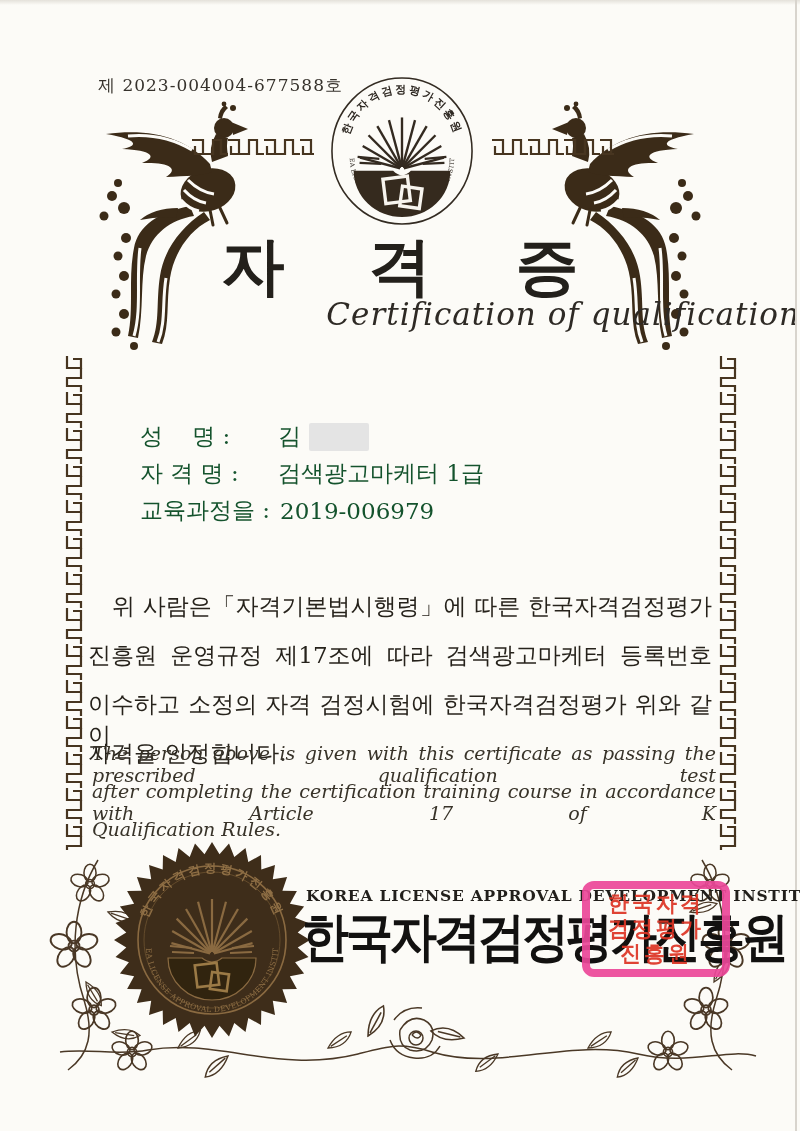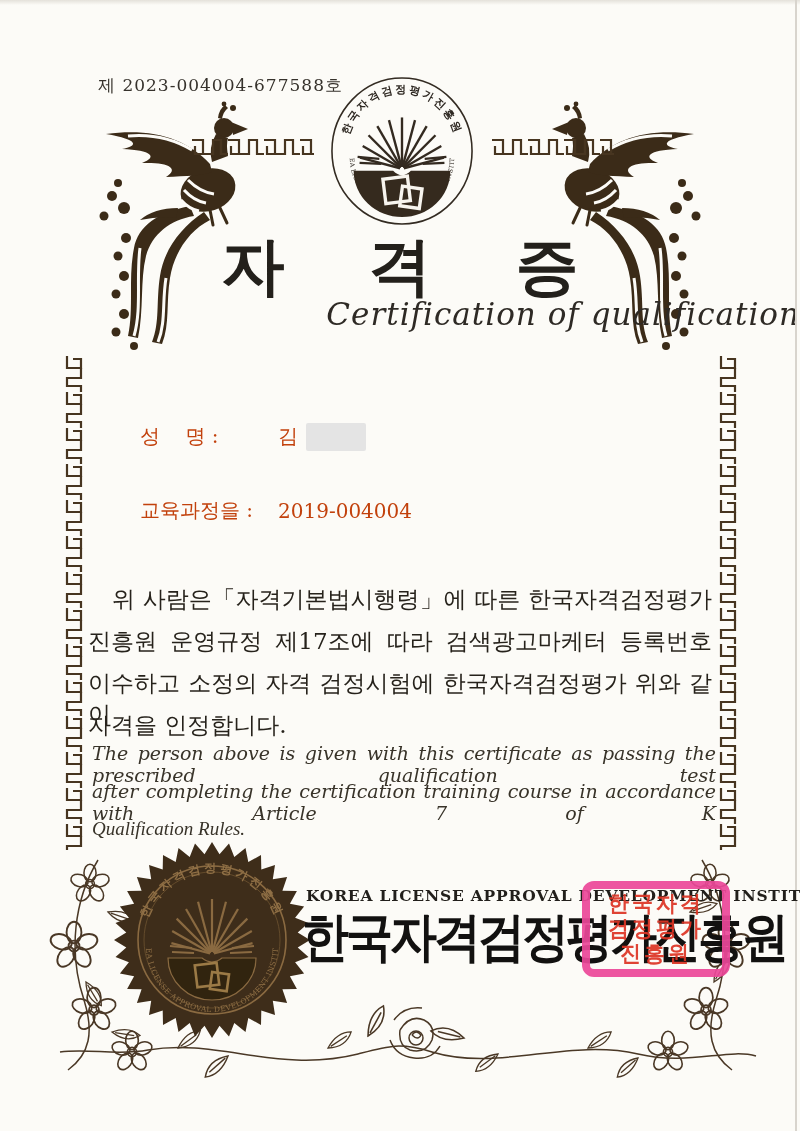--- a/index.html
+++ b/index.html
@@ -24,36 +24,36 @@
   .hkey.right{left:492px;}
   .vkey{position:absolute;top:356px;}
   .vkey.left{left:58px;}
   .vkey.right{left:712px;}
 
   .title-row{position:absolute;left:0;top:224px;width:800px;display:flex;justify-content:center;gap:84px;
     font-size:63px;font-weight:600;color:#23201b;font-family:"DejaVu Serif",serif;}
   .subtitle{position:absolute;left:0;top:296px;width:800px;text-align:right;
     font-style:italic;font-size:31px;color:#2e2a25;letter-spacing:1px;}
 
-  .fields{position:absolute;left:140px;top:418px;font-size:20px;color:#c2410c;}
+  .fields{position:absolute;left:140px;top:418px;font-size:23px;color:#14532d;}
   .frow{height:37px;display:flex;align-items:center;white-space:pre;}
   .flabel{display:inline-block;min-width:128px;}
   .fvalue{display:inline-block;margin-left:10px;}
   .redact{display:inline-block;background:#e4e4e4;border-radius:2px;vertical-align:middle;}
   .redact.r1{width:60px;height:28px;margin-left:8px;}
   .redact.r2{width:160px;height:30px;margin-left:10px;}
 
   .body-text{position:absolute;left:88px;top:584px;width:624px;font-size:23px;color:#26221b;}
-  .body-text .line{height:42px;text-align:justify;text-align-last:justify;}
+  .body-text .line{height:42px;text-align:justify;text-align-last:justify;margin-top:7px;}
   .body-text .line.first{text-indent:24px;}
   .body-text .line.last{text-align:center;text-align-last:left;}
 
   .en-note{position:absolute;left:92px;top:742px;width:624px;font-size:19px;font-style:italic;color:#383329;}
   .en-note .line{height:38px;text-align:justify;text-align-last:justify;}
-  .en-note .line.last{text-align:center;text-align-last:left;font-family:Liberation Serif, serif;}
+  .en-note .line.last{text-align:center;text-align-last:left;}
 
   .floral{position:absolute;left:28px;top:842px;z-index:1;}
   .gold-seal{position:absolute;left:112px;top:840px;z-index:2;}
   .footer-en{position:absolute;left:306px;top:886px;z-index:2;font-size:15.5px;font-weight:bold;
     letter-spacing:.8px;color:#221f1b;white-space:nowrap;}
   .footer-kr{position:absolute;left:302px;top:902px;z-index:2;font-size:47px;font-weight:900;
     font-family:"Liberation Sans","DejaVu Sans",sans-serif;letter-spacing:-3px;color:#121110;white-space:nowrap;transform:scaleY(1.12);transform-origin:top left;}
   .stamp{position:absolute;left:582px;top:881px;width:100px;height:76px;z-index:3;
     border:8px solid #ec4899;border-radius:12px;padding:2px 16px;
     display:flex;flex-direction:column;justify-content:space-around;align-items:center;
@@ -221,37 +221,39 @@
   </div>
   <div class="subtitle">Certification of qualification</div>
 
   <div class="fields">
     <div class="frow">
       <span class="flabel">성    명 :</span>
       <span class="fvalue">김</span>
       <span class="redact r1"></span>
     </div>
     <div class="frow">
+      <span class="flabel">자 격 명 :</span>
+      <span class="fvalue">검색광고마케터 1급</span>
     </div>
     <div class="frow">
       <span class="flabel">교육과정을 :</span>
-      <span class="fvalue">2019-004004</span>
+      <span class="fvalue">2019-006979</span>
     </div>
   </div>
 
   <div class="body-text">
     <div class="line first">위 사람은「자격기본법시행령」에 따른 한국자격검정평가</div>
     <div class="line">진흥원 운영규정 제17조에 따라 검색광고마케터 등록번호</div>
     <div class="line">이수하고 소정의 자격 검정시험에 한국자격검정평가 위와 같이</div>
     <div class="line last">자격을 인정합니다.</div>
   </div>
 
   <div class="en-note">
     <div class="line">The person above is given with this certificate as passing the prescribed qualification test</div>
-    <div class="line">after completing the certification training course in accordance with Article 7 of K</div>
+    <div class="line">after completing the certification training course in accordance with Article 17 of K</div>
     <div class="line last">Qualification Rules.</div>
   </div>
 
   <svg class="floral" width="744" height="262" viewBox="0 0 744 262">
     <defs>
       <g id="flw" fill="none" stroke="#4a3826" stroke-width="1.4">
         <ellipse cx="0" cy="-10" rx="5.5" ry="8"></ellipse>
         <ellipse cx="0" cy="-10" rx="5.5" ry="8" transform="rotate(72)"></ellipse>
         <ellipse cx="0" cy="-10" rx="5.5" ry="8" transform="rotate(144)"></ellipse>
         <ellipse cx="0" cy="-10" rx="5.5" ry="8" transform="rotate(216)"></ellipse>

